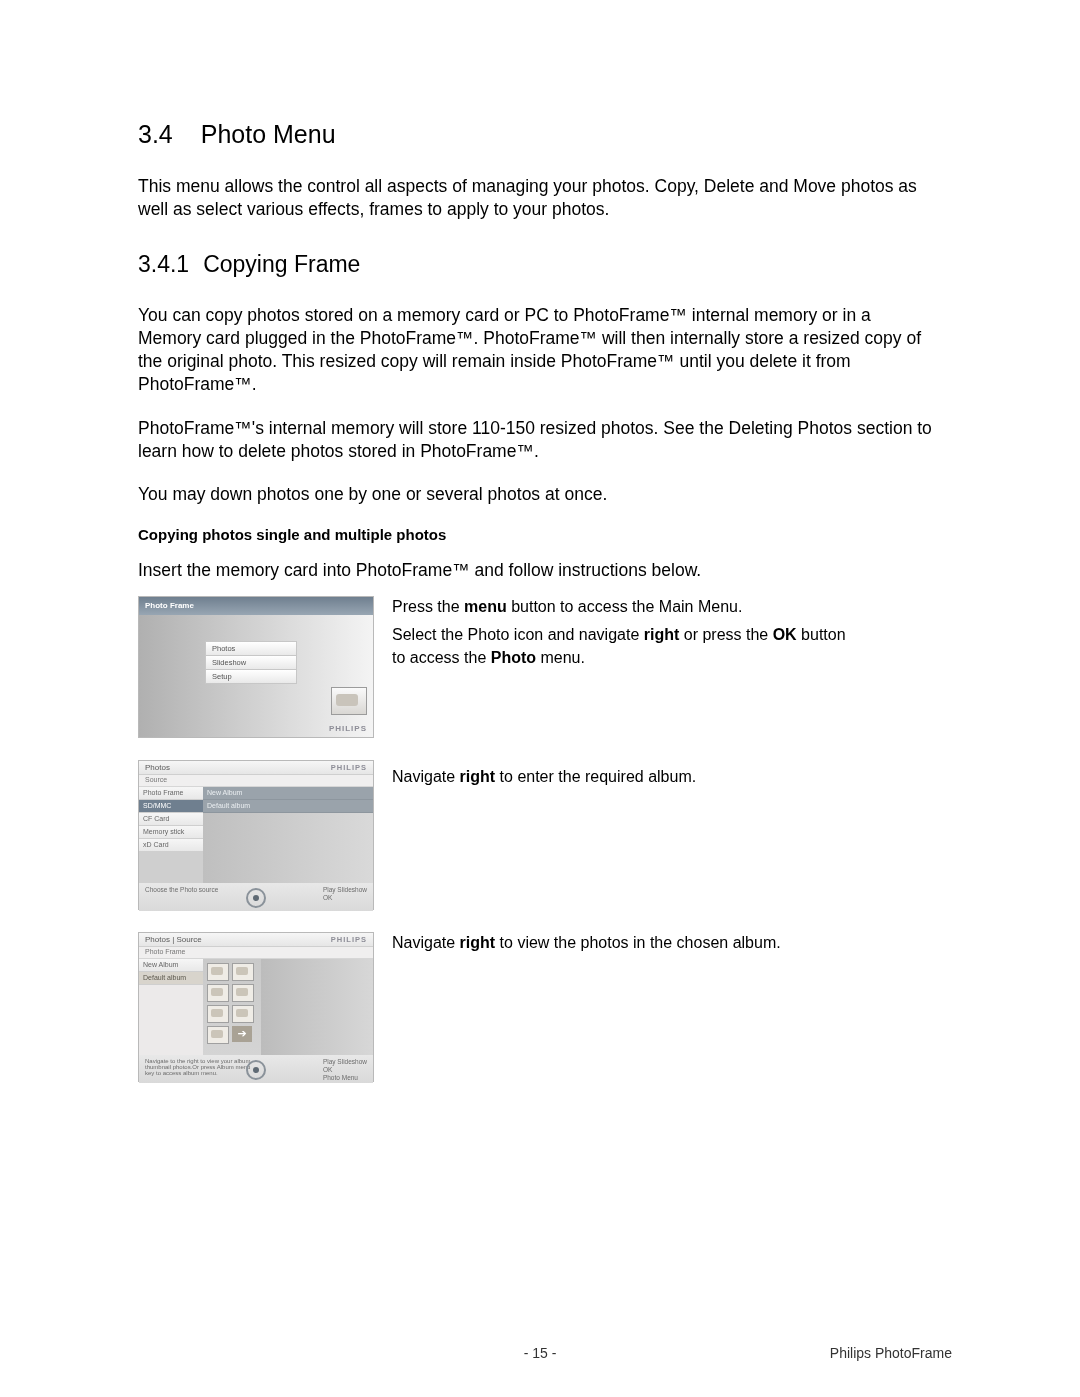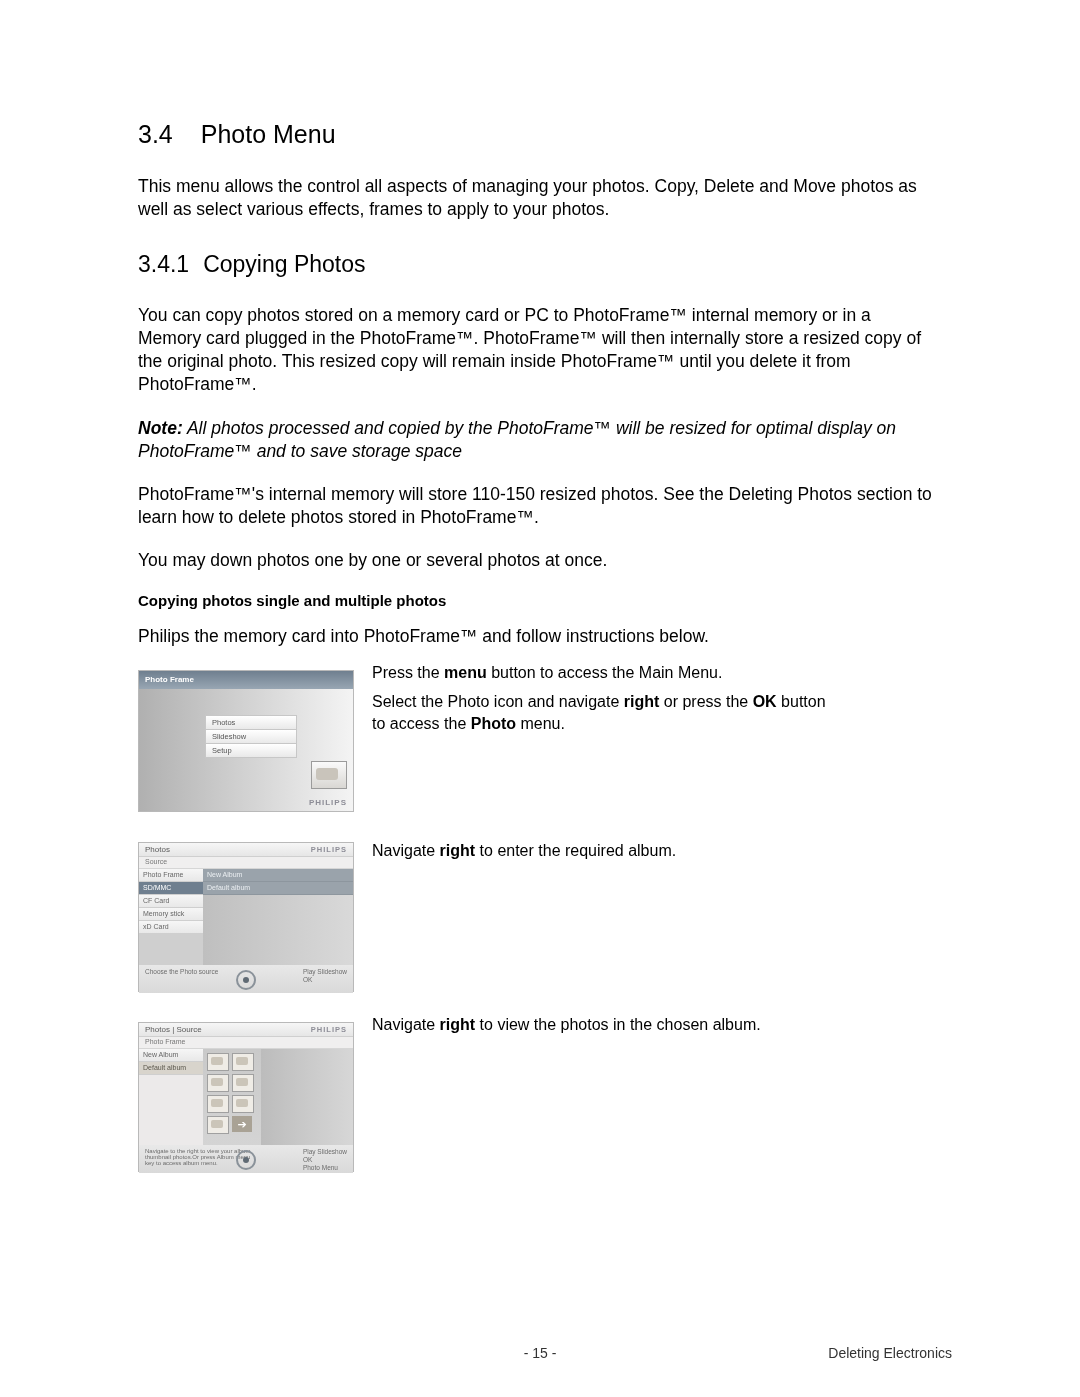--- a/index.html
+++ b/index.html
@@ -54,28 +54,27 @@
     flex: 1;
     font-size: 16px;
     line-height: 1.4;
     padding-top: 0px;
     max-width: 460px;
   }
   .step-text .b { font-weight: bold; }
 
   
   .shot {
-    width: 216px;
+    width: 236px;
     border: 1px solid #b9b9b9;
     background: #eceaea;
     box-sizing: border-box;
     position: relative;
     font-size: 8px;
     color: #5a5a5a;
-    margin-top: 8px;
   }
   .shot .brand {
     position: absolute;
     right: 6px;
     font-size: 8px;
     letter-spacing: 1px;
     color: #8d8d97;
     font-weight: bold;
   }
 
@@ -266,36 +265,33 @@
 
 <div class="page">
 
   <h2 class="h1">
     <span class="num">3.4</span><span>Photo Menu</span>
   </h2>
 
   <p class="body-text">This menu allows the control all aspects of managing your photos. Copy, Delete and Move photos as well as select various effects, frames to apply to your photos.</p>
 
   <h3 class="h2">
-    <span class="num">3.4.1</span><span>Copying Photos</span>
+    <span class="num">3.4.1</span><span>Copying Frame</span>
   </h3>
 
   <p class="body-text">You can copy photos stored on a memory card or PC to PhotoFrame™ internal memory or in a Memory card plugged in the PhotoFrame™. PhotoFrame™ will then internally store a resized copy of the original photo. This resized copy will remain inside PhotoFrame™ until you delete it from PhotoFrame™.</p>
 
-  <p class="note-line">
-    <span class="note-label">Note:</span><span class="note-body"> All photos processed and copied by the PhotoFrame™ will be resized for optimal display on PhotoFrame™ and to save storage space</span>
-  </p>
 
   <p class="body-text">PhotoFrame™'s internal memory will store 110-150 resized photos. See the Deleting Photos section to learn how to delete photos stored in PhotoFrame™.</p>
 
   <p class="body-text">You may down photos one by one or several photos at once.</p>
 
   <div class="bold-sub">Copying photos single and multiple photos</div>
 
-  <p class="body-text" style="margin-bottom:14px">Philips the memory card into PhotoFrame™ and follow instructions below.</p>
+  <p class="body-text" style="margin-bottom:14px">Insert the memory card into PhotoFrame™ and follow instructions below.</p>
 
   <div class="steps">
 
     <div class="step-row">
       <div class="shot shot1">
         <div class="header">Photo Frame</div>
         <div class="bodyzone">
           <div class="menu-col">
             <div class="menu-item">Photos</div>
             <div class="menu-item">Slideshow</div>
@@ -397,16 +393,16 @@
         <div>
           <span>Navigate </span><span class="b">right</span><span> to view the photos in the chosen album.</span>
         </div>
       </div>
     </div>
 
   </div>
 
   <div class="page-footer">
     <span class="pn">- 15 -</span>
-    <span class="co">Deleting Electronics</span>
+    <span class="co">Philips PhotoFrame</span>
   </div>
 
 </div>
 
 </body></html>

